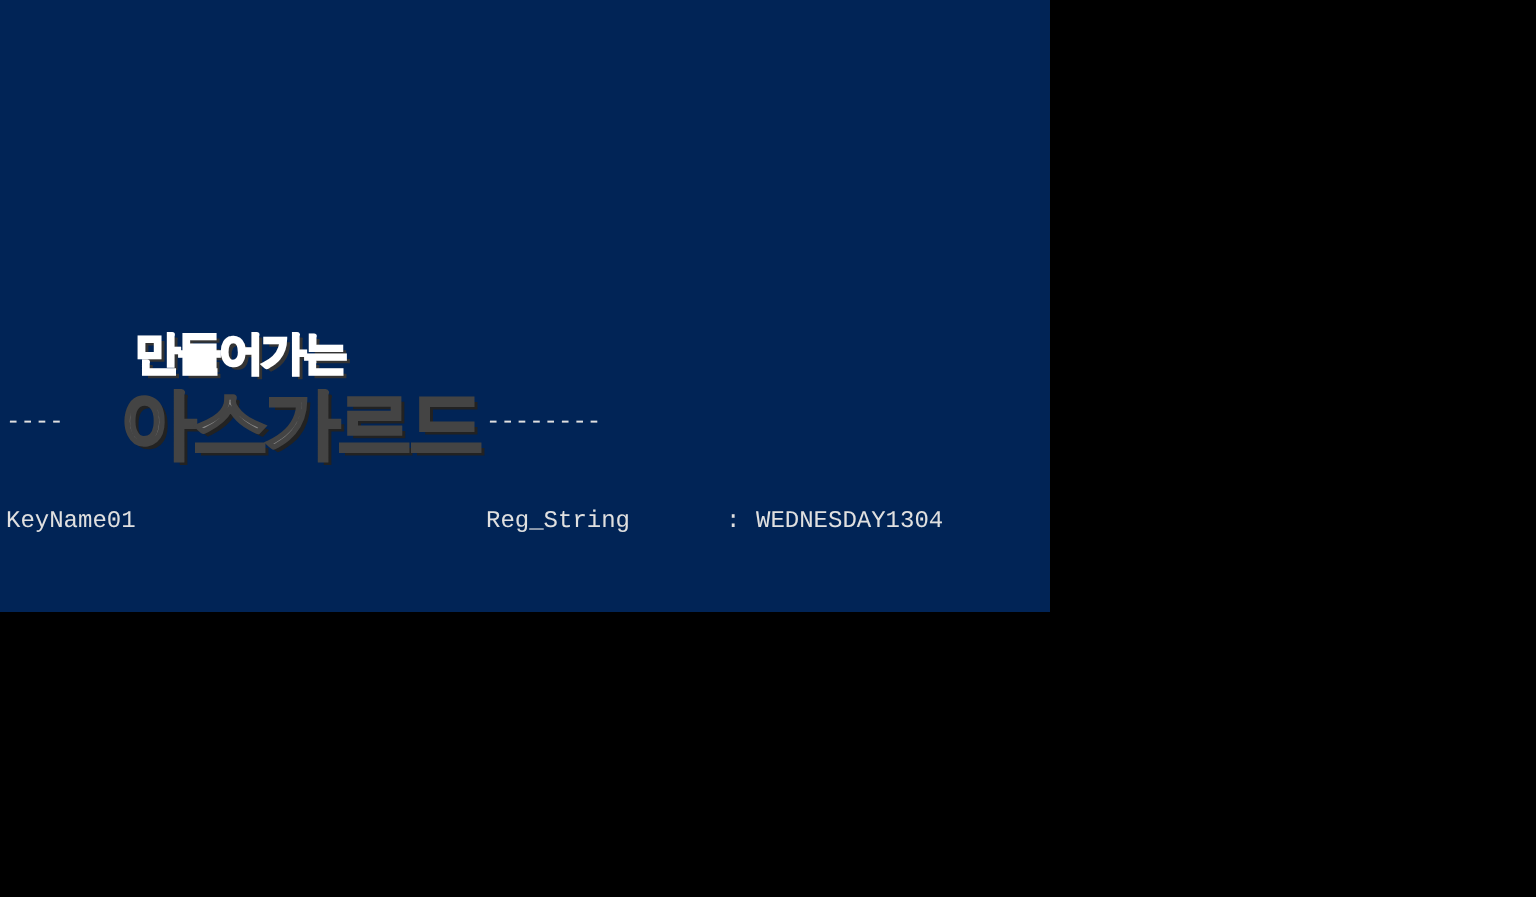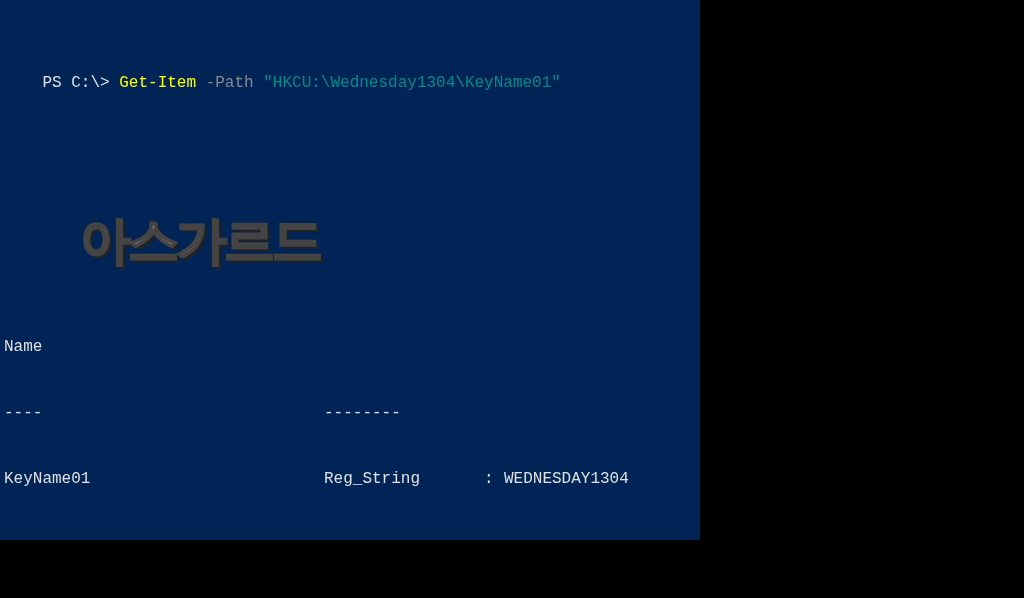--- a/index.html
+++ b/index.html
@@ -83,34 +83,33 @@
       -webkit-text-stroke: 2px #444;
       text-shadow: 3px 3px 0 #222;
       letter-spacing: -3px;
       margin-top: -8px;
     }
   </style>
 </head>
 <body>
 
 <div class="terminal">
-  <div class="prompt-line">
-    <span class="prompt">PS C:\&gt; </span><span class="cmdlet">Get-Item</span><span class="param"> -Path </span><span class="string">"HKCU:\Wednesday1304\KeyName01"</span>
-  </div>
   <div class="blank2"></div>
   <div class="blank2"></div>
   <div class="table-row">
-    <div class="col-name">Name</div>
   </div>
   <div class="table-row">
     <div class="col-name">----</div>
     <div class="col-prop">--------</div>
   </div>
   <div class="table-row">
     <div class="col-name">KeyName01</div>
     <div class="col-prop" id="prop-list"><div class="prop-row"><div class="prop-key">Reg_String</div><div class="prop-sep">:</div><div class="prop-val">WEDNESDAY1304</div></div></div>
   </div>
   
 </div>
 
 <div class="watermark">
+  <div class="wm-top">
+    <span>만들어가는</span>
+  </div>
   <div class="wm-bottom">아스가르드</div>
 </div>
 
 </body></html>

